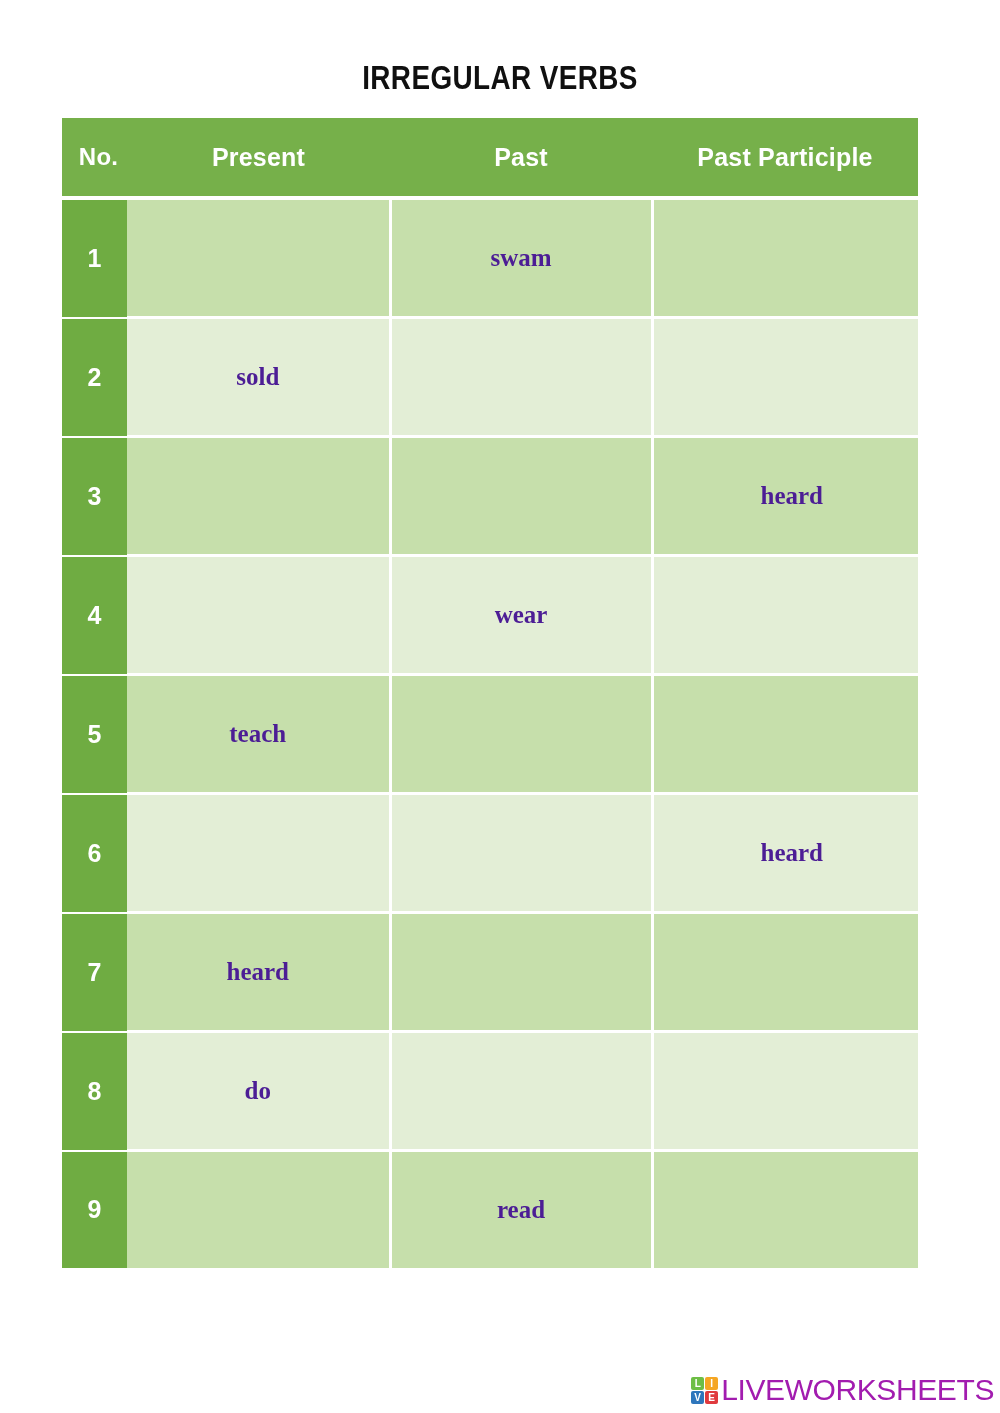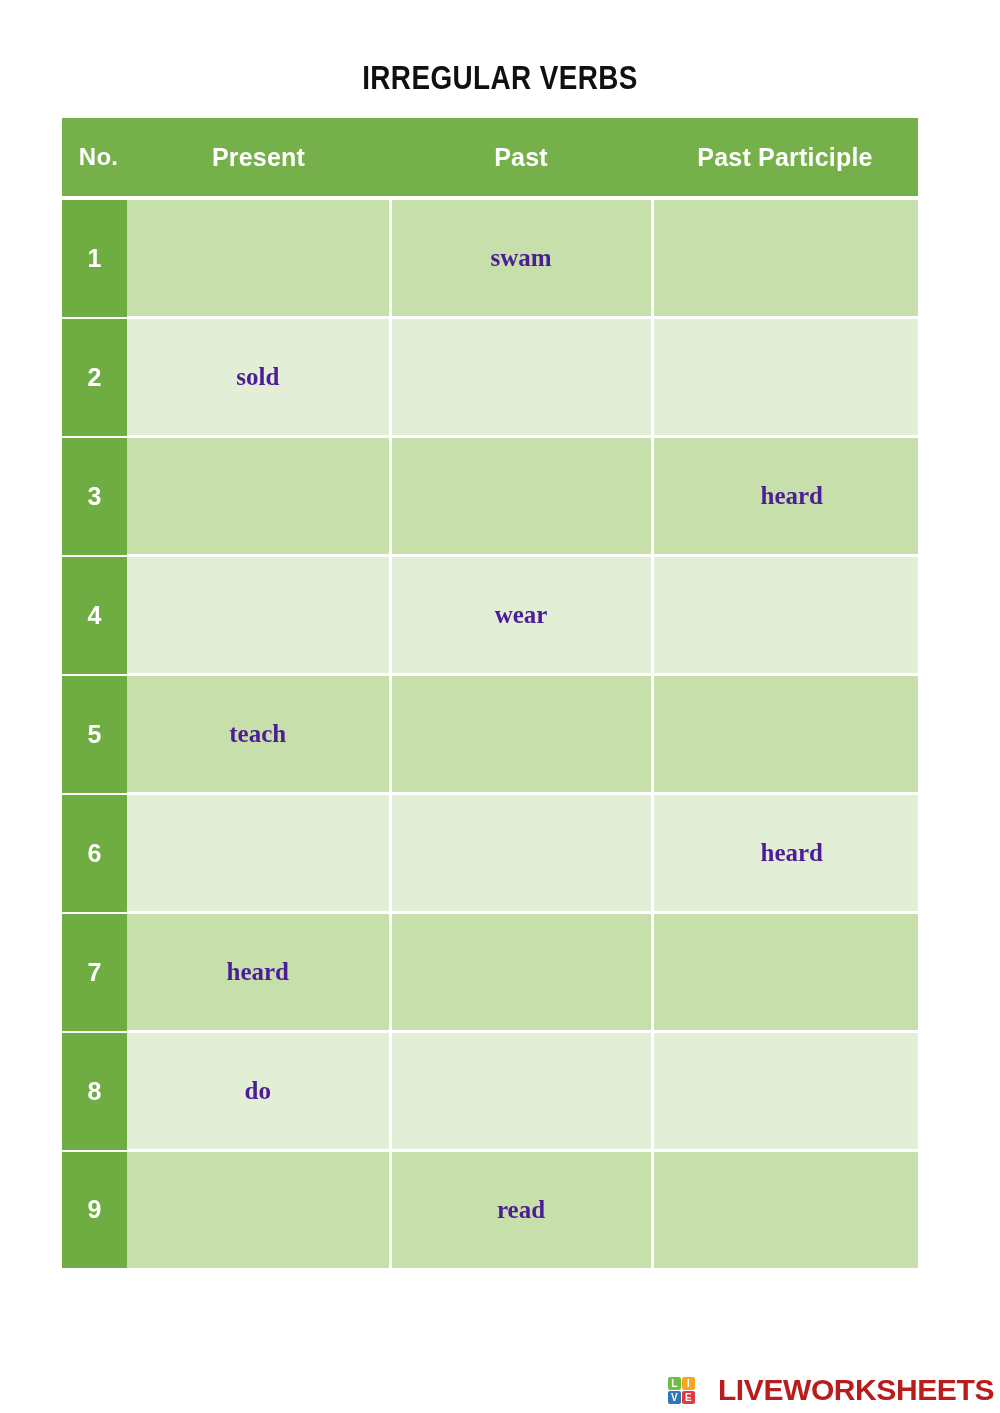--- a/index.html
+++ b/index.html
@@ -135,27 +135,26 @@
     line-height: 13px;
     text-align: center;
     font-family: "Liberation Sans", sans-serif;
   }
   .lw-sq.s-l { background: #6DBE45; }
   .lw-sq.s-i { background: #F5A623; }
   .lw-sq.s-v { background: #2E76BC; }
   .lw-sq.s-e { background: #E03A3E; }
   .lw-wordmark {
     font-family: "Liberation Sans", sans-serif;
-    font-weight: bold;
+    font-weight: normal;
     font-size: 30px;
     letter-spacing: -0.4px;
-    color: #b91c1c;
+    color: #a21caf;
     line-height: 1;
     white-space: nowrap;
-    margin-left: 20px;
   }
 </style>
 </head>
 <body>
 
 <div class="page-title">IRREGULAR VERBS</div>
 
 <table class="verb-table">
   <colgroup>
     <col class="col-no">

